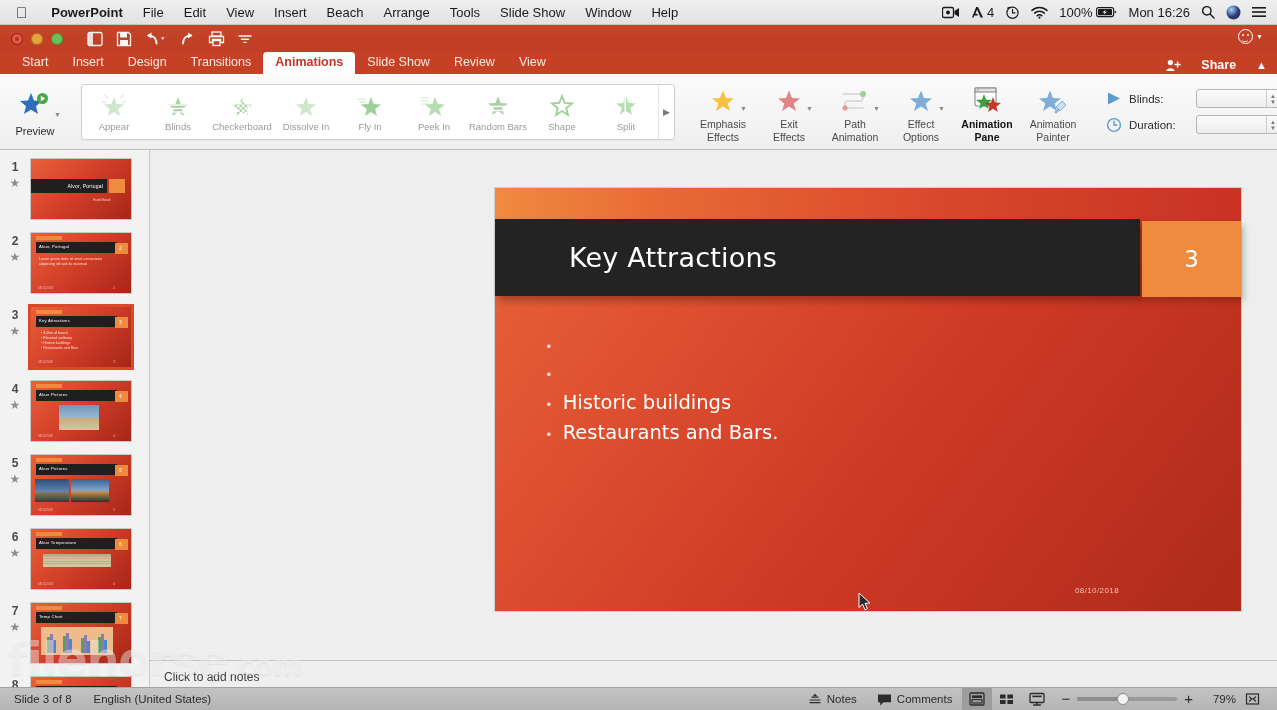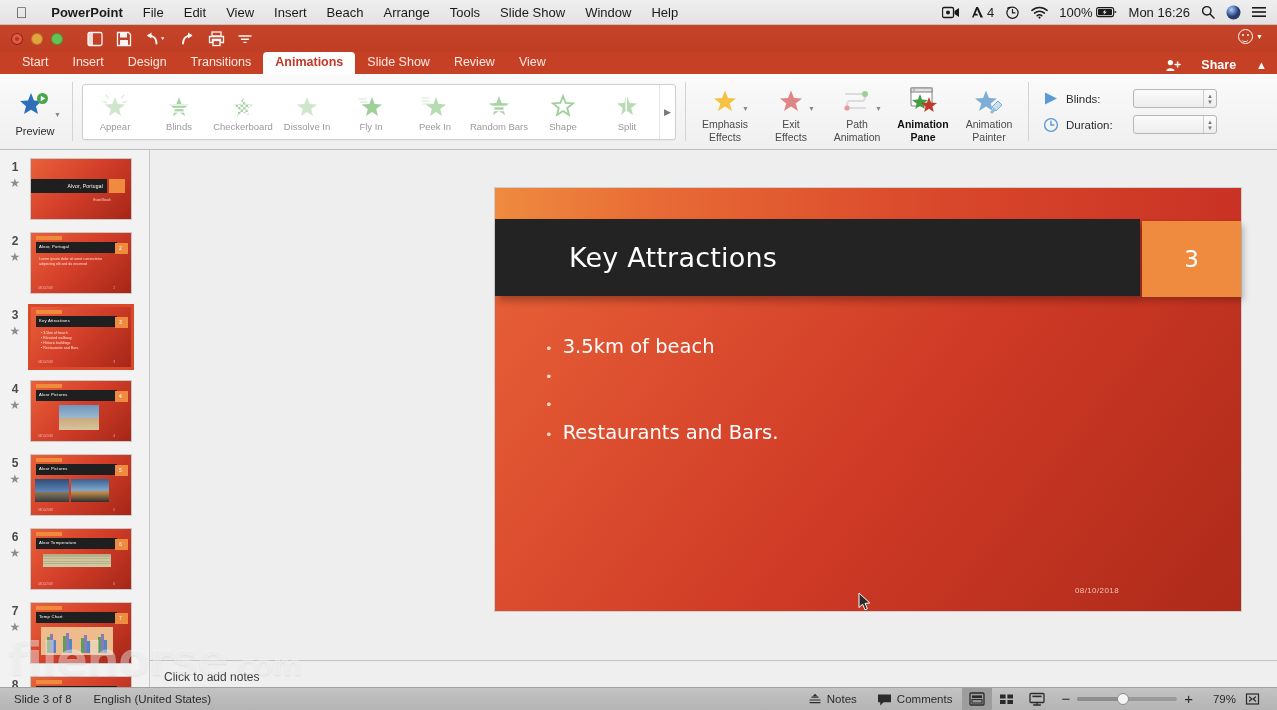--- a/index.html
+++ b/index.html
@@ -589,20 +589,30 @@
             <path d="M5 7 H22 A4 4 0 0 1 22 14 H8 A4 4 0 0 0 8 21 H24" fill="none" stroke="#dcdcdc" stroke-width="2.2" stroke-linecap="round"></path>
             <circle cx="24" cy="7" r="3" fill="#9fcf99"></circle>
             <circle cx="6" cy="21" r="2.6" fill="#e89a9a"></circle>
           </svg>
           <span class="caret">▼</span>
         </span>
         <span class="lbl">Path</span>
         <span class="lbl">Animation</span>
       </div>
 
+      <div class="bigbtn">
+        <span class="icon-wrap">
+          <svg width="30" height="28" viewBox="0 0 30 28">
+              <path d="M15 3.5 L18 11 L26 11.4 L19.7 16.4 L22 24 L15 19.6 L8 24 L10.3 16.4 L4 11.4 L12 11 Z" fill="#7fadd8"></path>
+            </svg>
+          <span class="caret">▼</span>
+        </span>
+        <span class="lbl">Effect</span>
+        <span class="lbl">Options</span>
+      </div>
 
       <div class="bigbtn">
         <span class="icon-wrap">
           <svg width="32" height="30" viewBox="0 0 32 30">
             <rect x="4" y="2" width="21" height="18" rx="1.5" fill="#fff" stroke="#8a8a8a" stroke-width="1.1"></rect>
             <rect x="4" y="2" width="21" height="4" fill="#e2e2e2" stroke="#8a8a8a" stroke-width="1.1"></rect>
             <circle cx="7" cy="4" r="0.8" fill="#8a8a8a"></circle>
             <path d="M13 8 L15 13.6 L21 14 L16.4 17.6 L17.8 23 L13 19.8 L8.2 23 L9.6 17.6 L5 14 L11 13.6 Z" fill="#3f9e3f"></path>
             <path d="M22 11 L24 16.6 L30 17 L25.4 20.6 L26.8 26 L22 22.8 L17.2 26 L18.6 20.6 L14 17 L20 16.6 Z" fill="#c0392b"></path>
           </svg>
@@ -847,27 +857,27 @@
         <div class="slide-topband"></div>
         <div class="slide-titlebar">
           <span class="slide-title">Key Attractions</span>
         </div>
         <div class="slide-numbox">
           <span class="slide-num">3</span>
         </div>
         <div class="bullets">
           <div class="bullet">
             <span class="bdot">•</span>
-            <span>3.5km of beach</span>
           </div>
           <div class="bullet">
             <span class="bdot">•</span>
           </div>
           <div class="bullet">
             <span class="bdot">•</span>
+            <span>Historic buildings</span>
           </div>
           <div class="bullet">
             <span class="bdot">•</span>
             <span>Restaurants and Bars.</span>
           </div>
         </div>
         <span class="slide-date">08/10/2018</span>
       </div>
 
       <span class="cursor">

